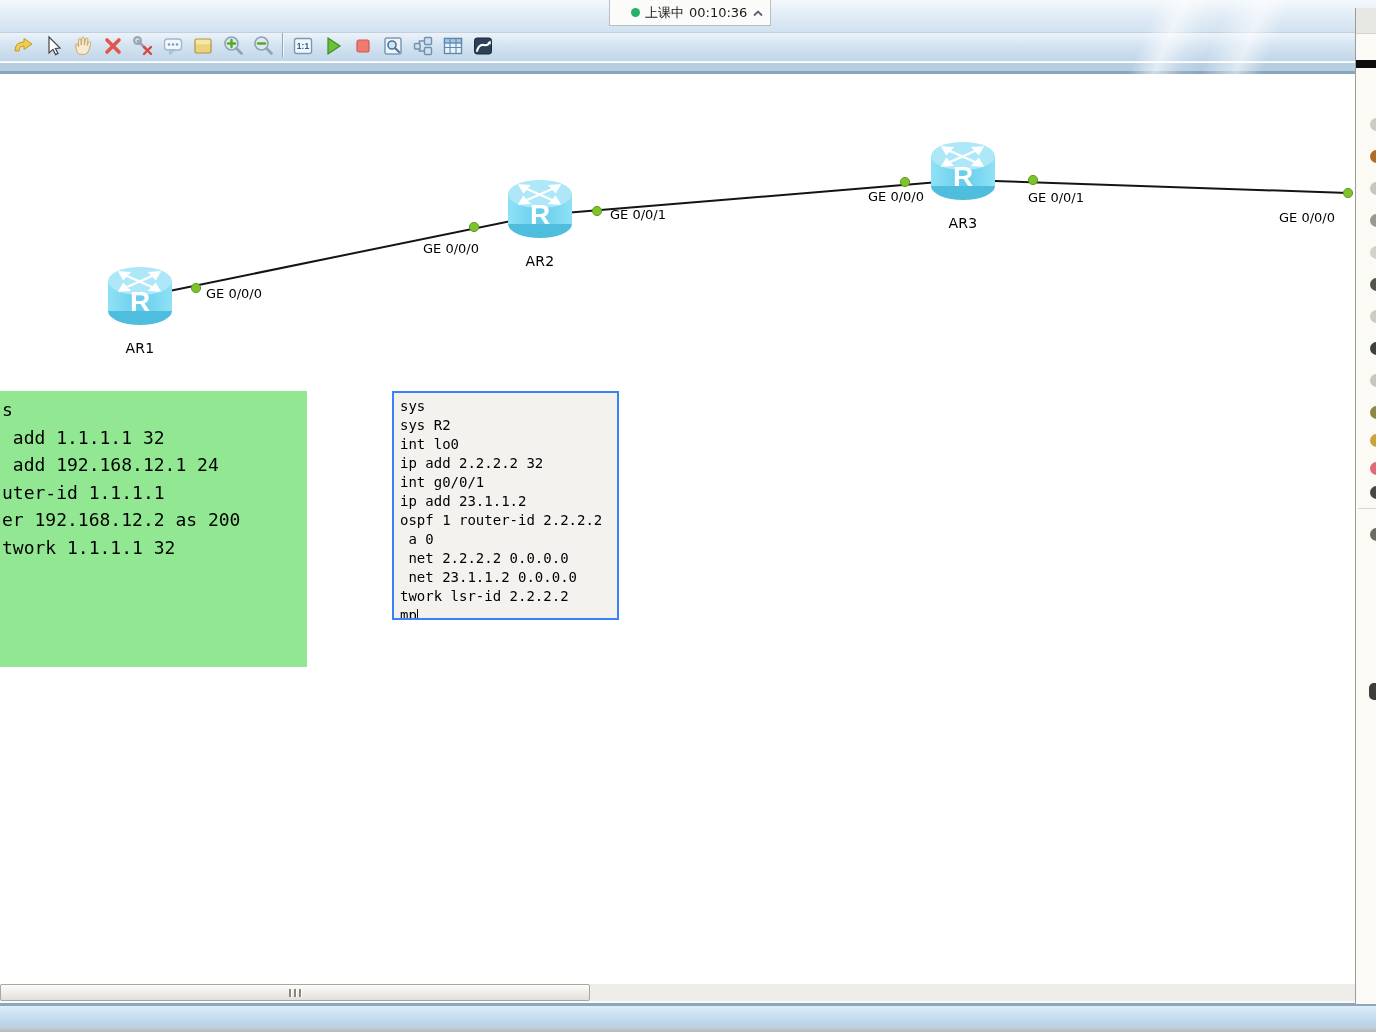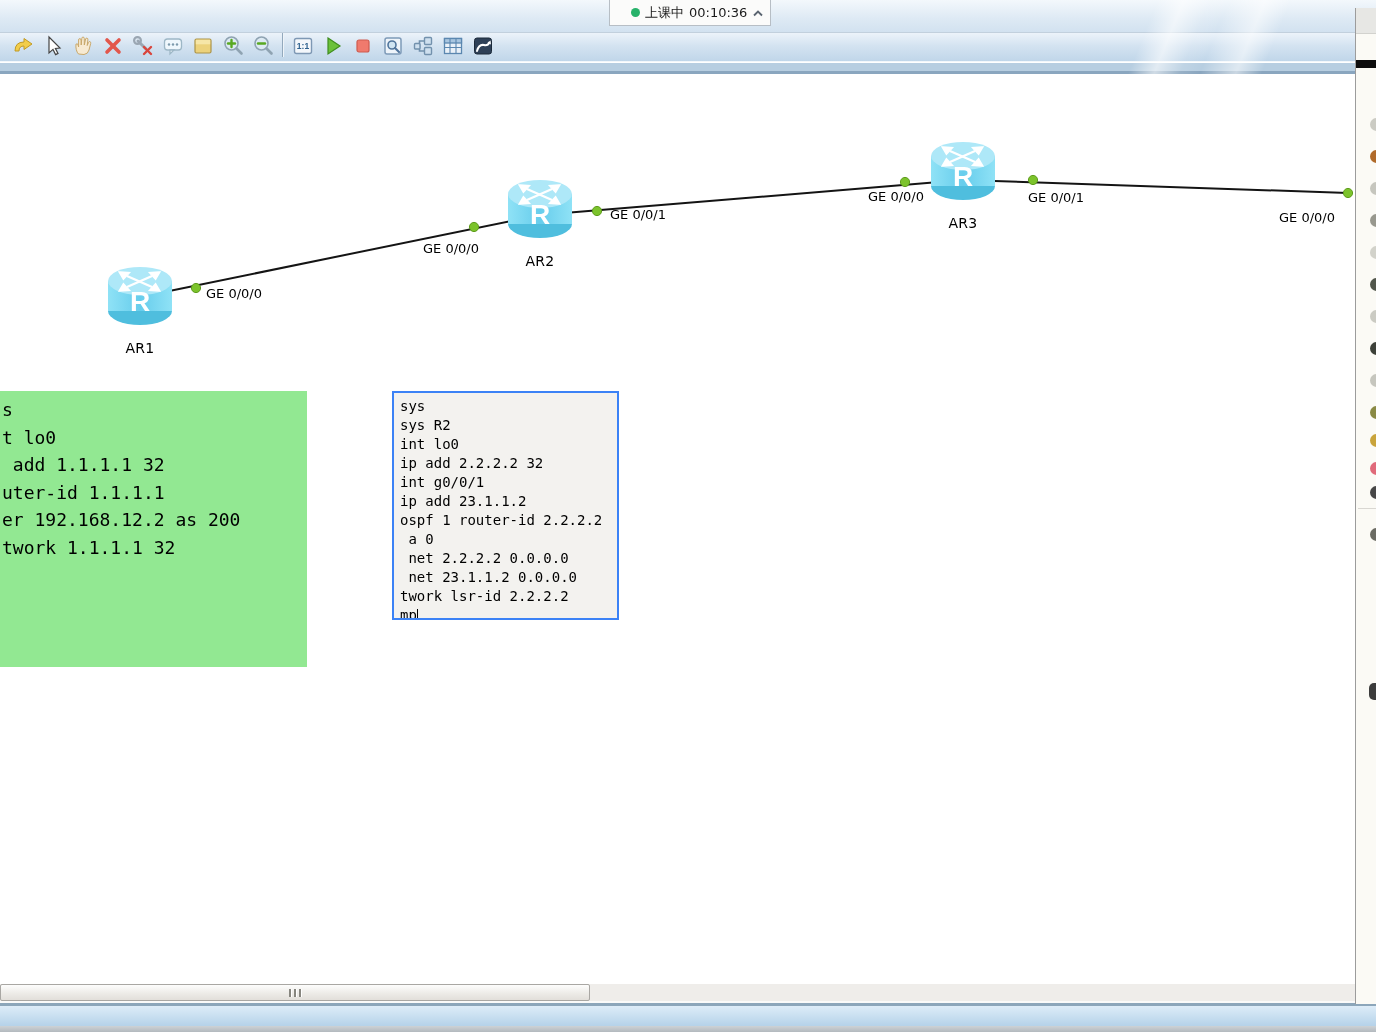--- a/index.html
+++ b/index.html
@@ -286,22 +286,22 @@
           <polygon points="14,24.5 22.5,24 17.5,18.5"></polygon>
         </g>
         <text x="34" y="45" text-anchor="middle" font-family="Liberation Sans, sans-serif" font-size="28" font-weight="bold" fill="#ffffff">R</text>
       </svg>
       <div class="device-label">AR3</div>
     </div>
   </div>
 
   <div id="green-note" class="note" style="background: rgb(146, 232, 146);">
       <div class="note-line">s</div>
-      <div class="note-line">t lo0</div>
       <div class="note-line"> add 1.1.1.1 32</div>
+      <div class="note-line"> add 192.168.12.1 24</div>
       <div class="note-line">uter-id 1.1.1.1</div>
       <div class="note-line">er 192.168.12.2 as 200</div>
       <div class="note-line">twork 1.1.1.1 32</div>
     </div>
   <div id="gray-note" class="note" style="background: rgb(243, 242, 239);">
       <div class="note-line">sys</div>
       <div class="note-line">sys R2</div>
       <div class="note-line">int lo0</div>
       <div class="note-line">ip add 2.2.2.2 32</div>
       <div class="note-line">int g0/0/1</div>

